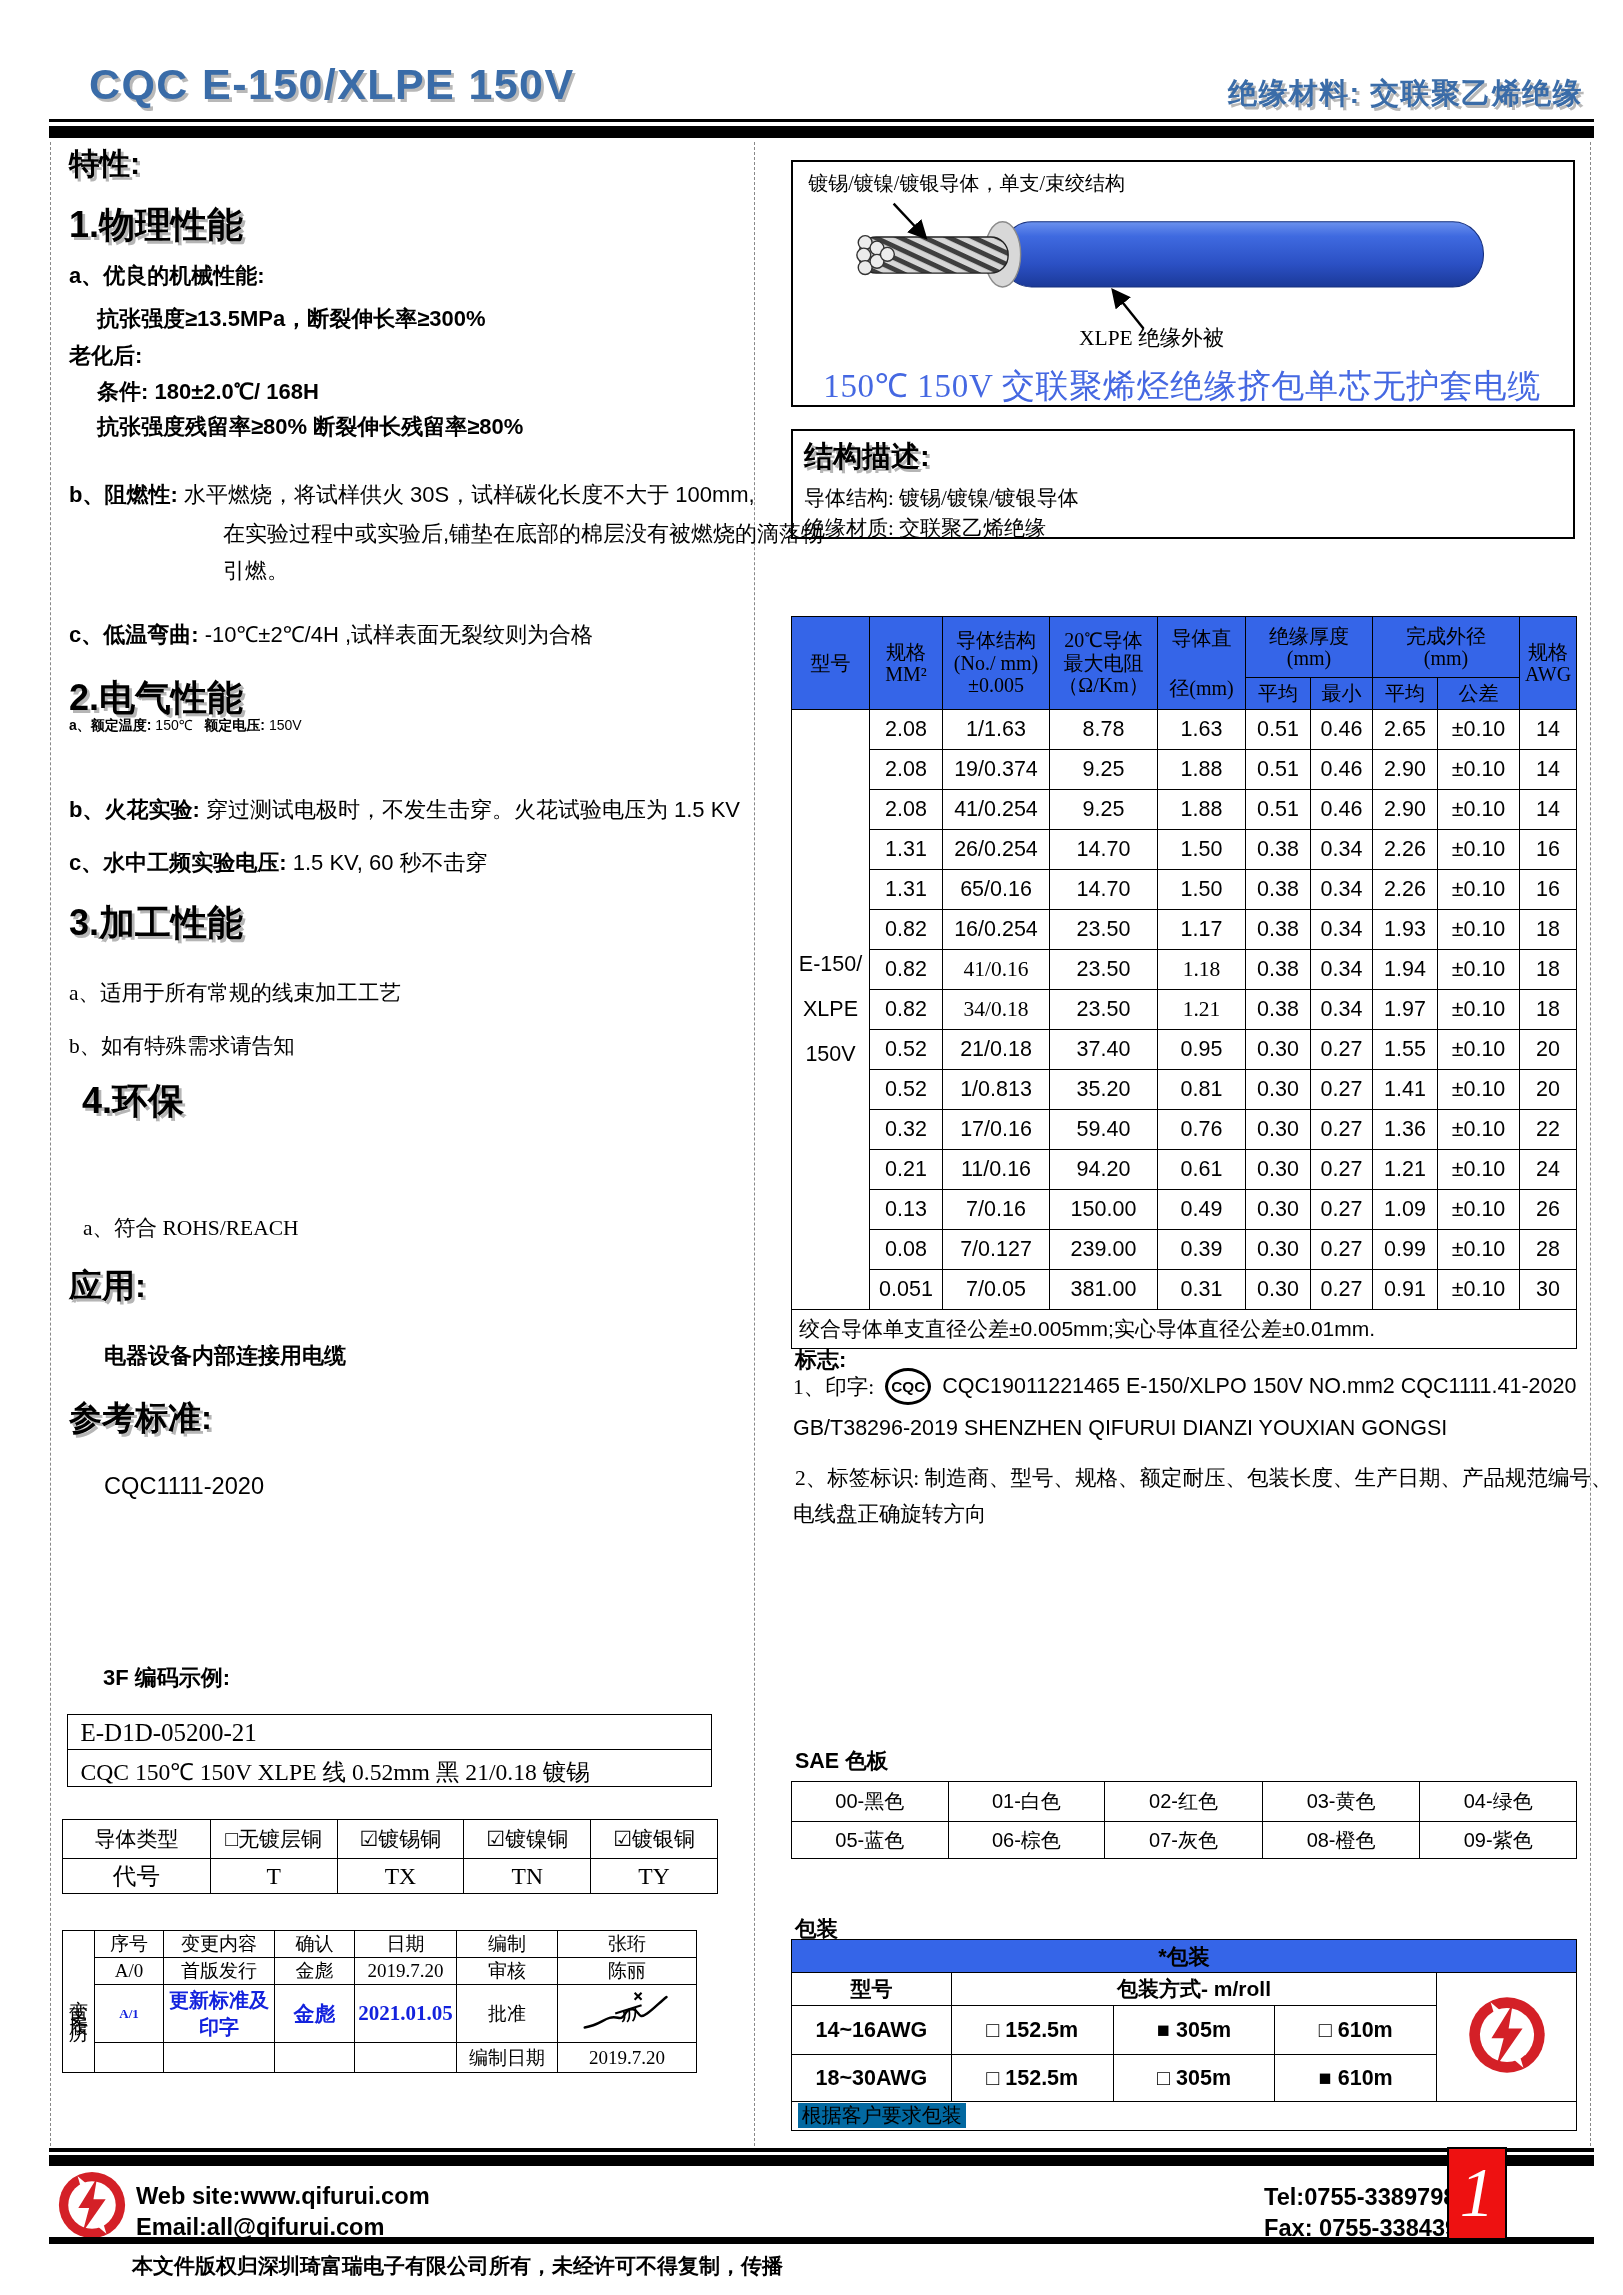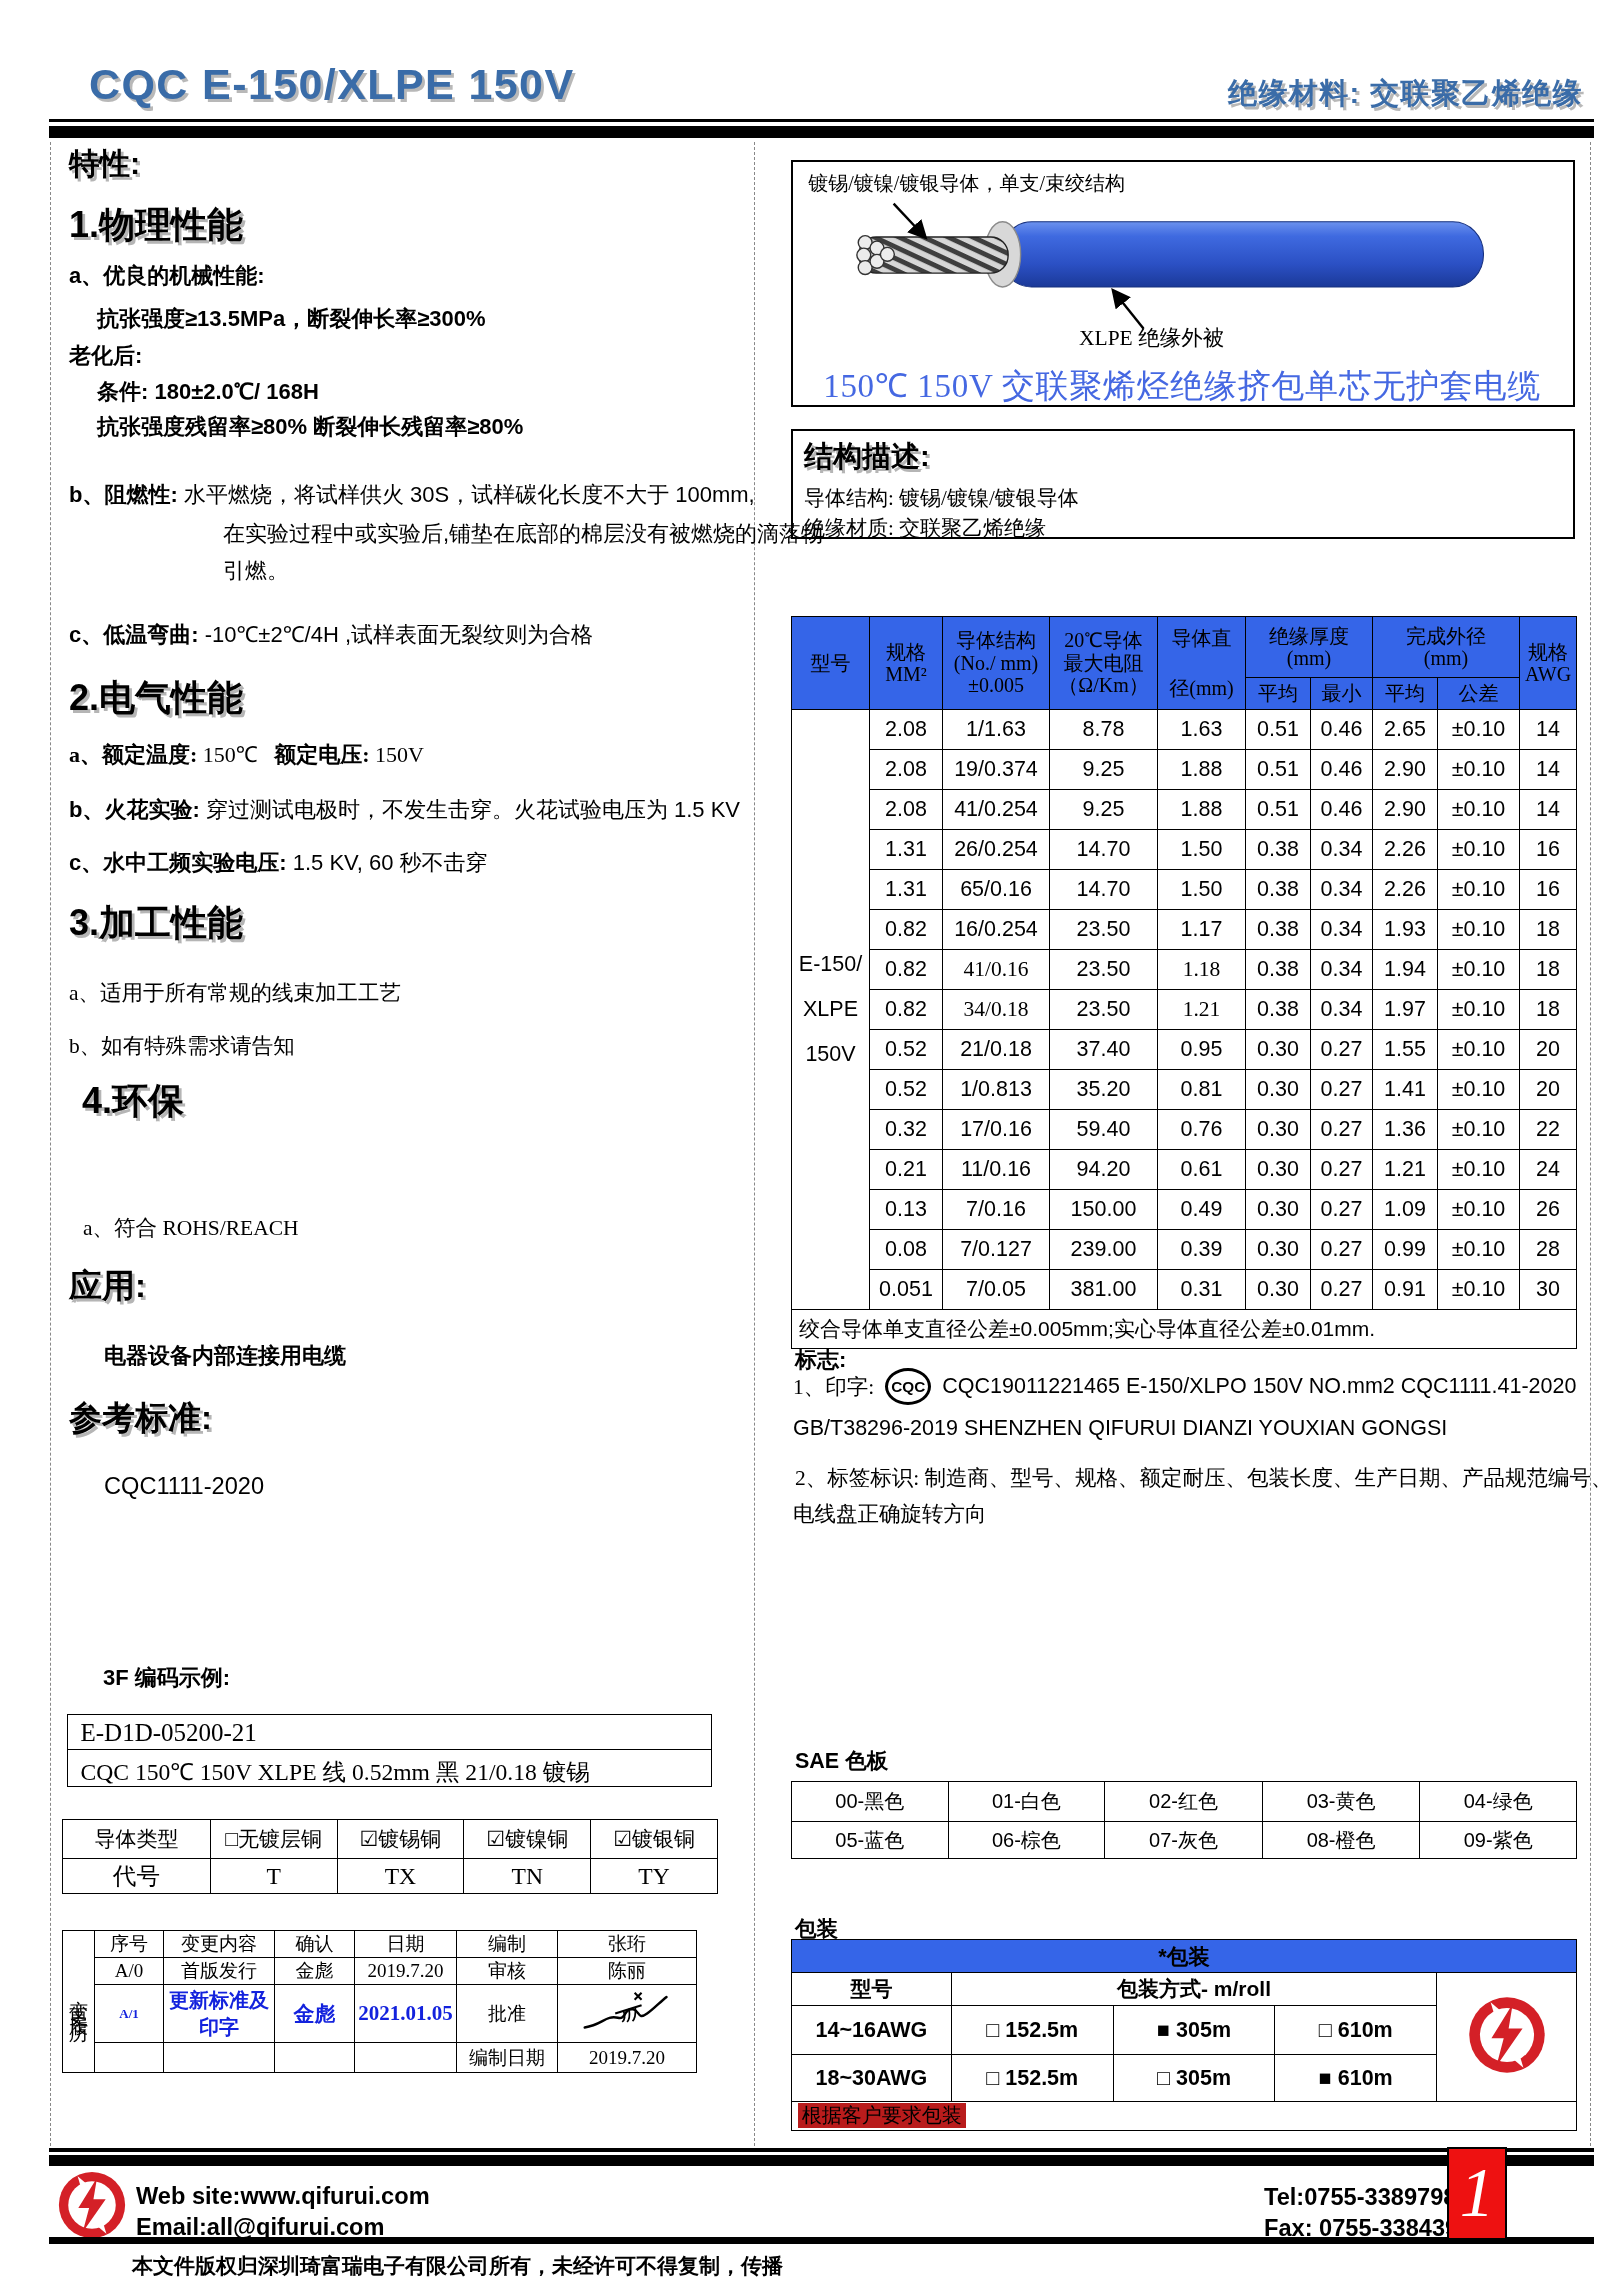--- a/index.html
+++ b/index.html
@@ -39,21 +39,21 @@
 
   
   #saetbl td, #packtbl td { border: 1.4px solid #000; text-align: center; vertical-align: middle; }
   .bluehead { background: #3565e8; font-weight: bold; font-size: 21.5px; }
 
   .cqc-ring {
     display: inline-flex; align-items: center; justify-content: center;
     width: 46px; height: 37px; border: 3.5px solid #000; border-radius: 50%;
     font-weight: bold; font-size: 15.3px; flex: none;
   }
-  .notehl { background: #b91c1c; padding: 1.4px 4.2px; }
+  .notehl { background: #0369a1; padding: 1.4px 4.2px; }
 </style>
 </head>
 <body>
 
 <div class="page">
 
   <div class="abs blueword" style="left:89px; top:60px; font-size:43px;">CQC E-150/XLPE 150V</div>
   <div class="abs blueword" style="left:1228px; top:74px; font-size:29px;">绝缘材料: 交联聚乙烯绝缘</div>
 
   <div class="abs" style="left:49px; top:119px; width:1545px; height:2.8px; background:#000;"></div>
@@ -80,21 +80,21 @@
   <div class="abs" style="left:223px; top:519px; font-size:22px;">在实验过程中或实验后,铺垫在底部的棉层没有被燃烧的滴落物</div>
   <div class="abs" style="left:223px; top:556px; font-size:22px;">引燃。</div>
 
   <div class="abs" style="left:69px; top:618px; font-size:22px;">
     <span class="b">c、低温弯曲:</span>
     <span>-10℃±2℃/4H ,试样表面无裂纹则为合格</span>
   </div>
 
   <div class="abs b shadow" style="left:69px; top:674px; font-size:36px;">2.电气性能</div>
 
-  <div class="abs" style="left:69px; top:738px; font-size:22px;font-family:Liberation Serif, serif;">
+  <div class="abs" style="left:69px; top:715px; font-size:14px;">
     <span class="b">a、额定温度:</span>
     <span>150℃</span>&nbsp;&nbsp;
     <span class="b">额定电压:</span>
     <span>150V</span>
   </div>
 
   <div class="abs" style="left:69px; top:795px; font-size:22px;">
     <span class="b">b、火花实验:</span>
     <span>穿过测试电极时，不发生击穿。火花试验电压为 1.5 KV</span>
   </div>

